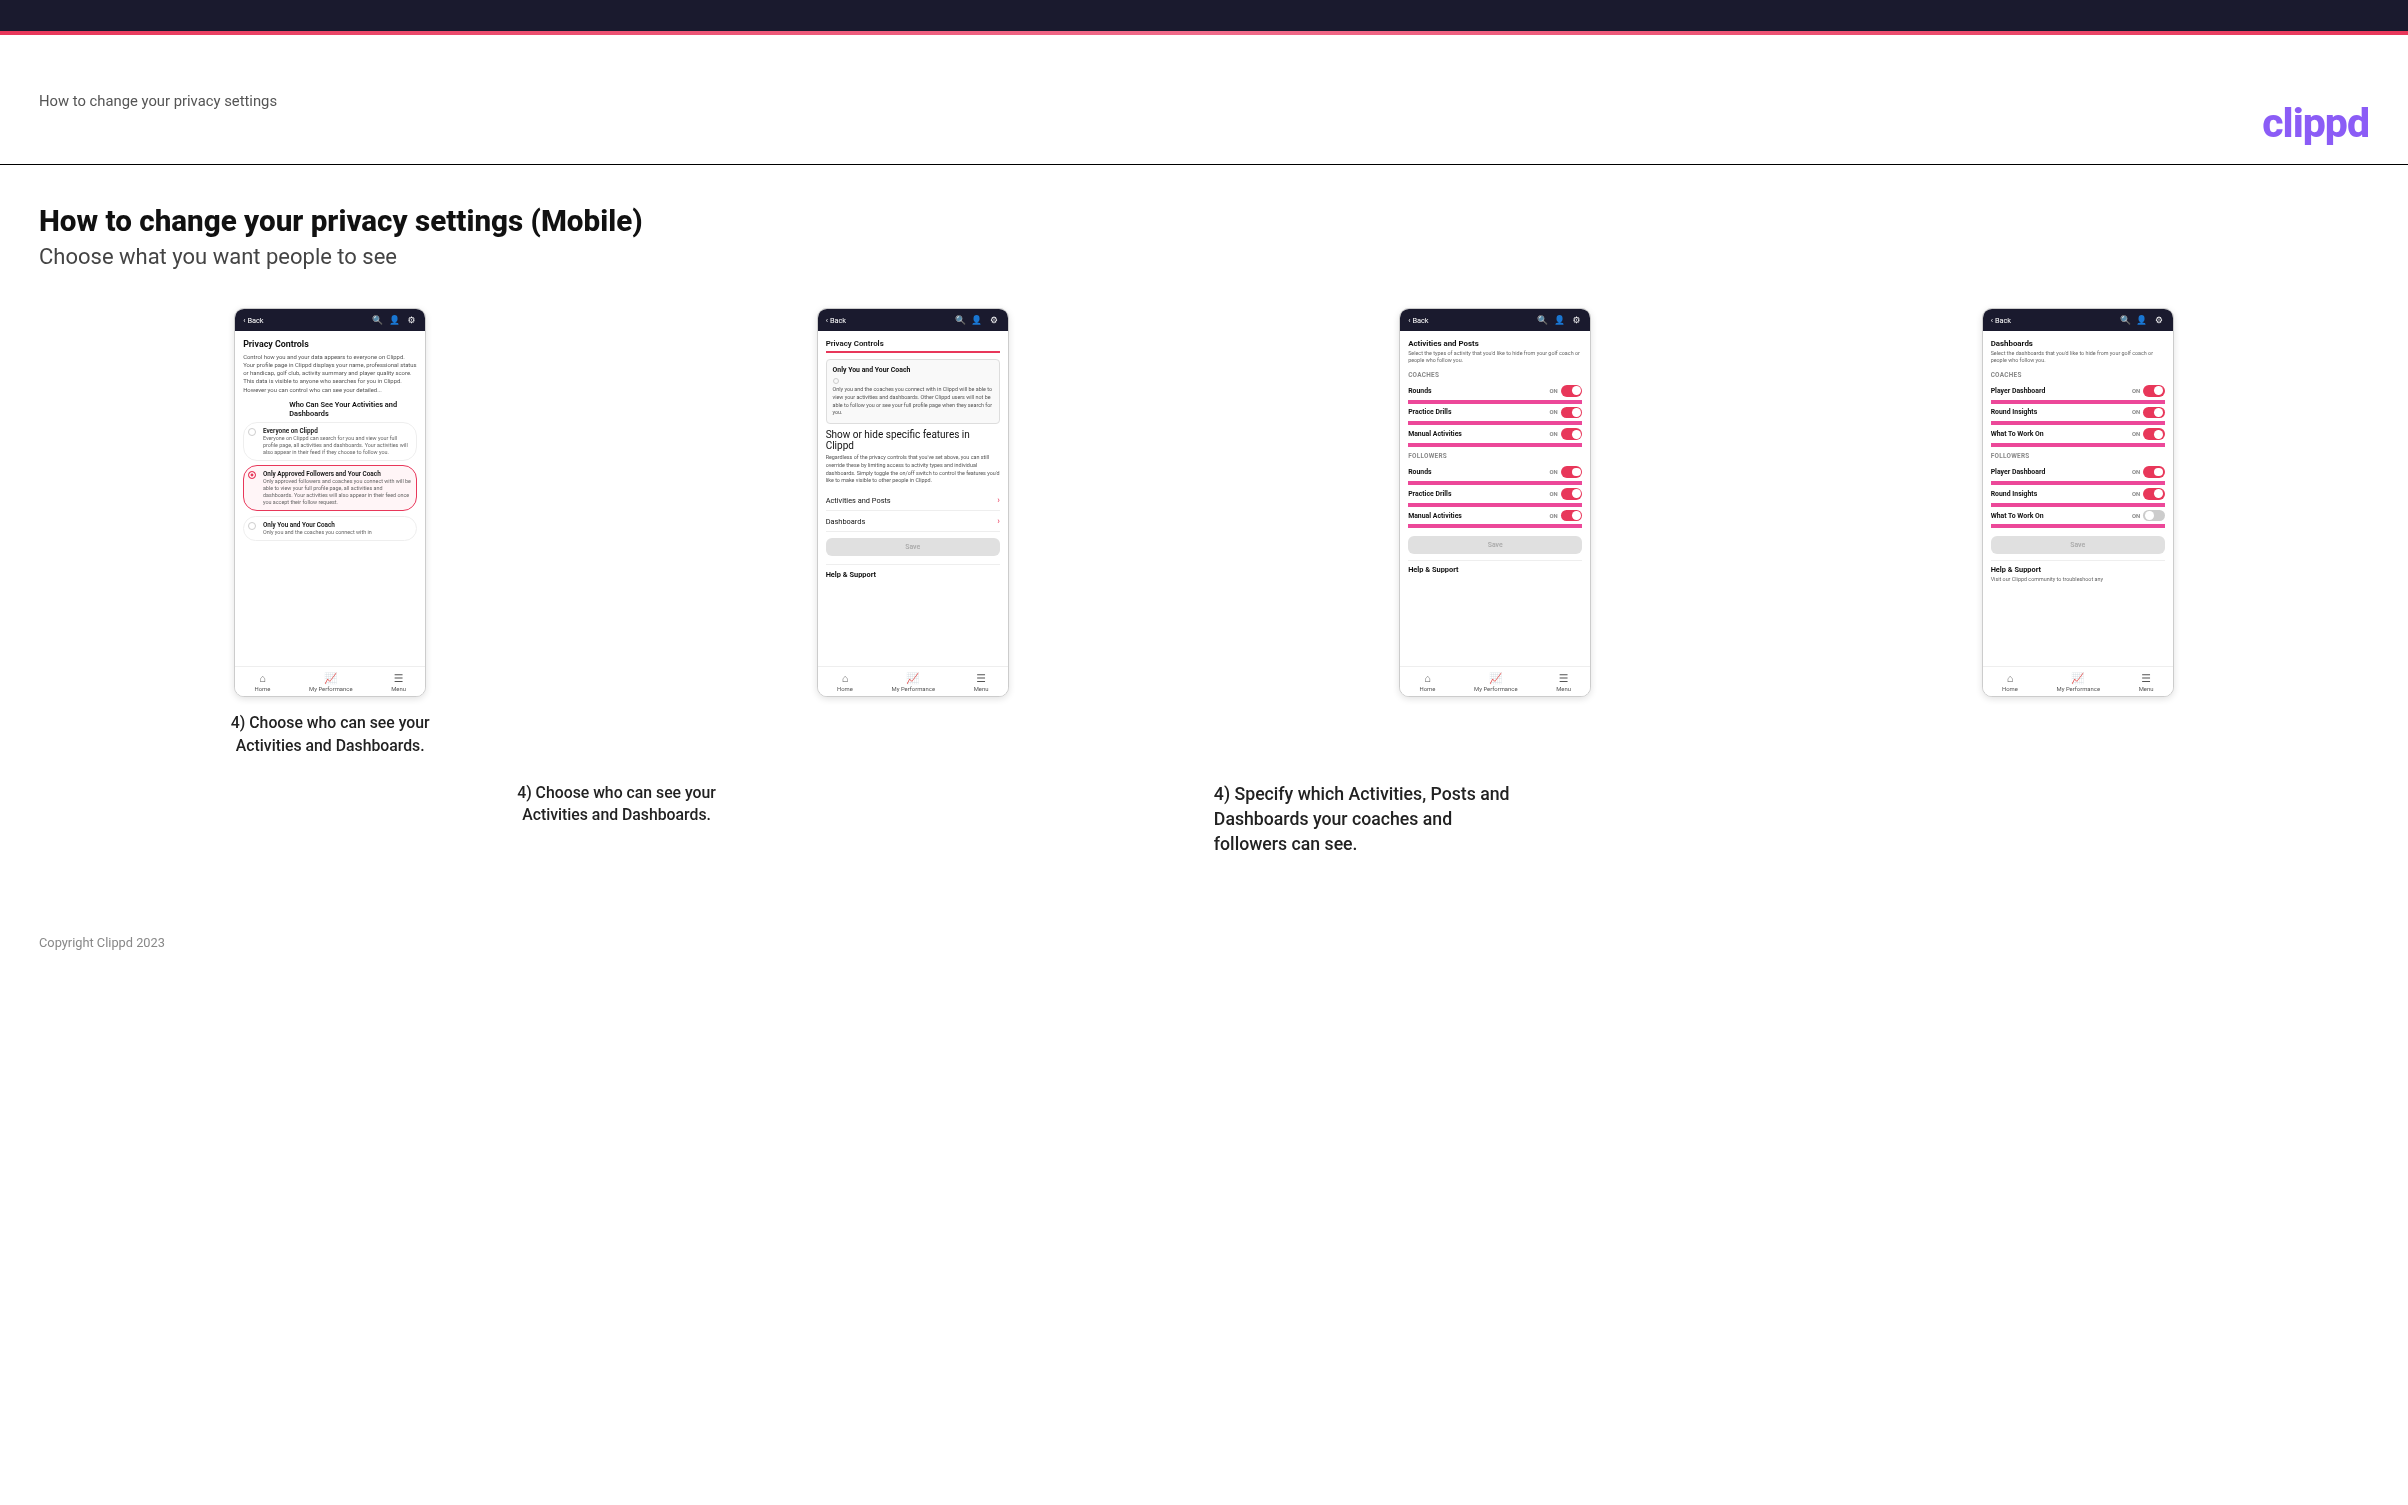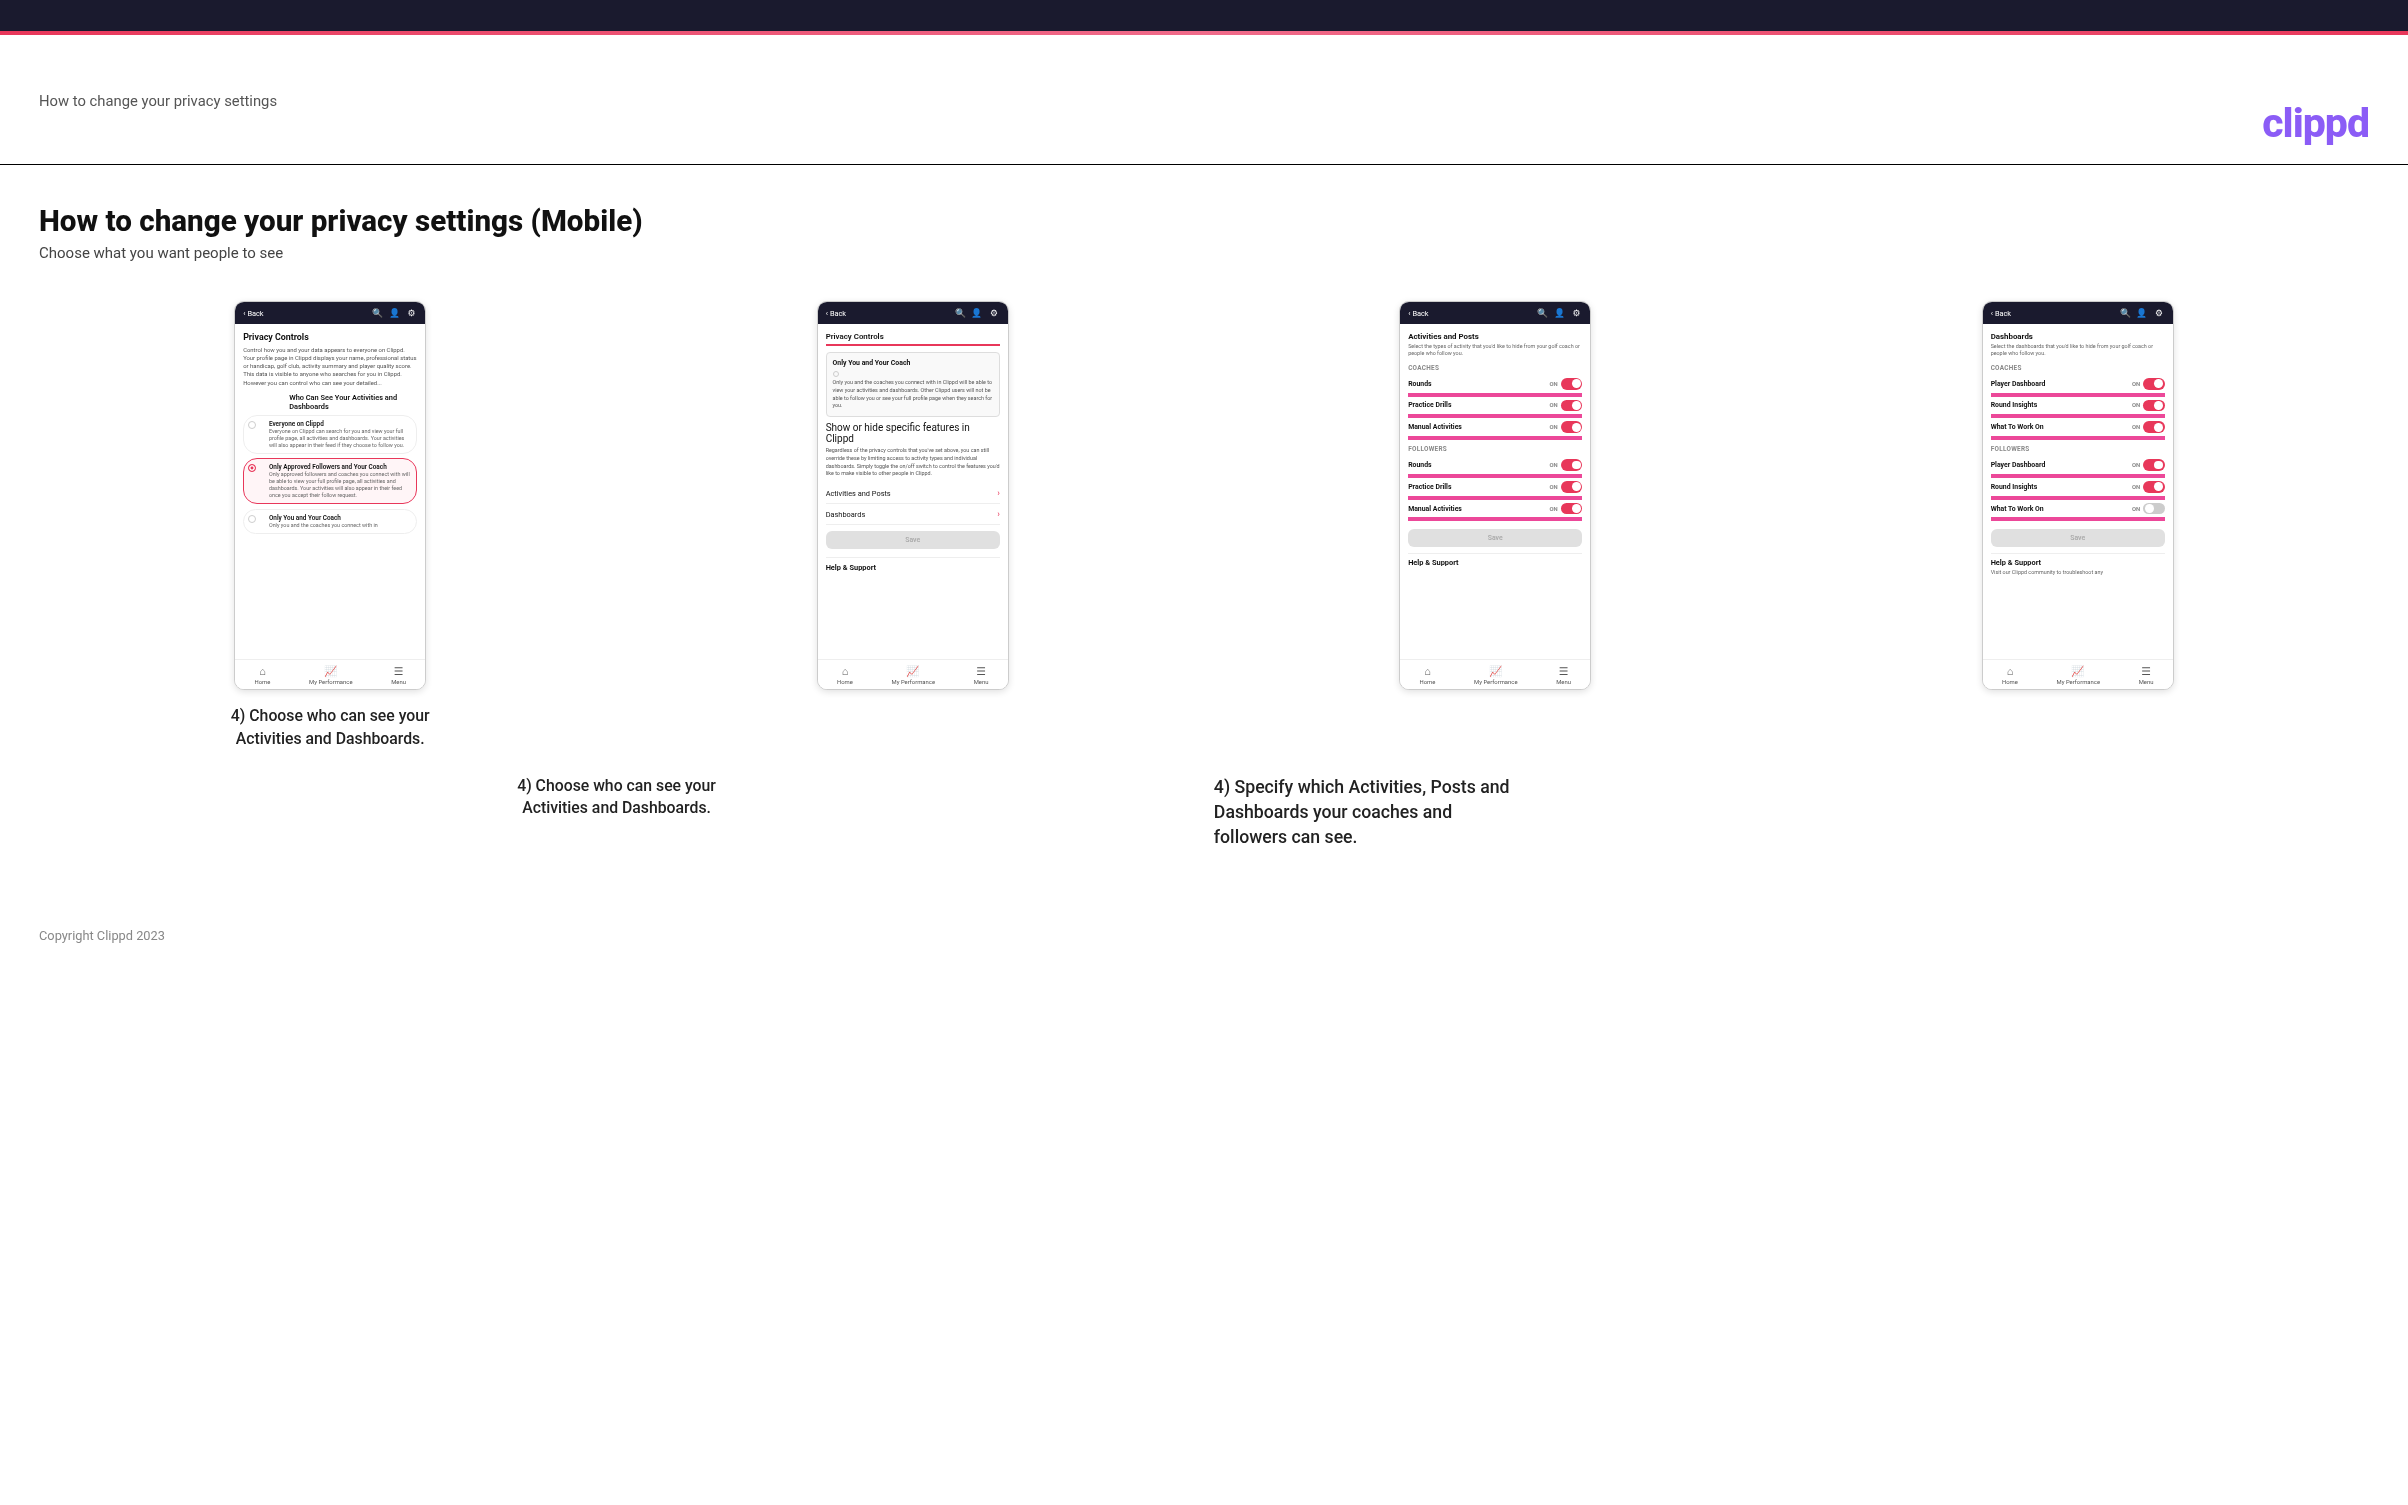--- a/index.html
+++ b/index.html
@@ -53,21 +53,21 @@
       padding: 39px 39px 59px 39px;
     }
 
     .page-title {
       font-size: 29.6px;
       font-weight: 800;
       color: #111;
       margin-bottom: 5.9px;
     }
     .page-subtitle {
-      font-size: 15px;
+      font-size: 22px;
       color: #444;
       margin-bottom: 39px;
     }
 
     
     .screenshots-row {
       display: flex;
       gap: 0px;
       justify-content: space-between;
       align-items: flex-start;
@@ -162,21 +162,21 @@
     .section-heading {
       font-size: 7.4px;
       font-weight: 600;
       color: #111;
       margin-bottom: 3.9px;
       margin-left: 46px;
     }
     .radio-option {
       display: flex;
       align-items: flex-start;
-      gap: 13px;
+      gap: 7px;
       margin-bottom: 4.9px;
       padding: 3.9px;
       border: 1px solid #eee;
       border-radius: 14px;
     }
     .radio-circle {
       width: 7.9px;
       height: 7.9px;
       border-radius: 50%;
       border: 1.5px solid #ccc;

